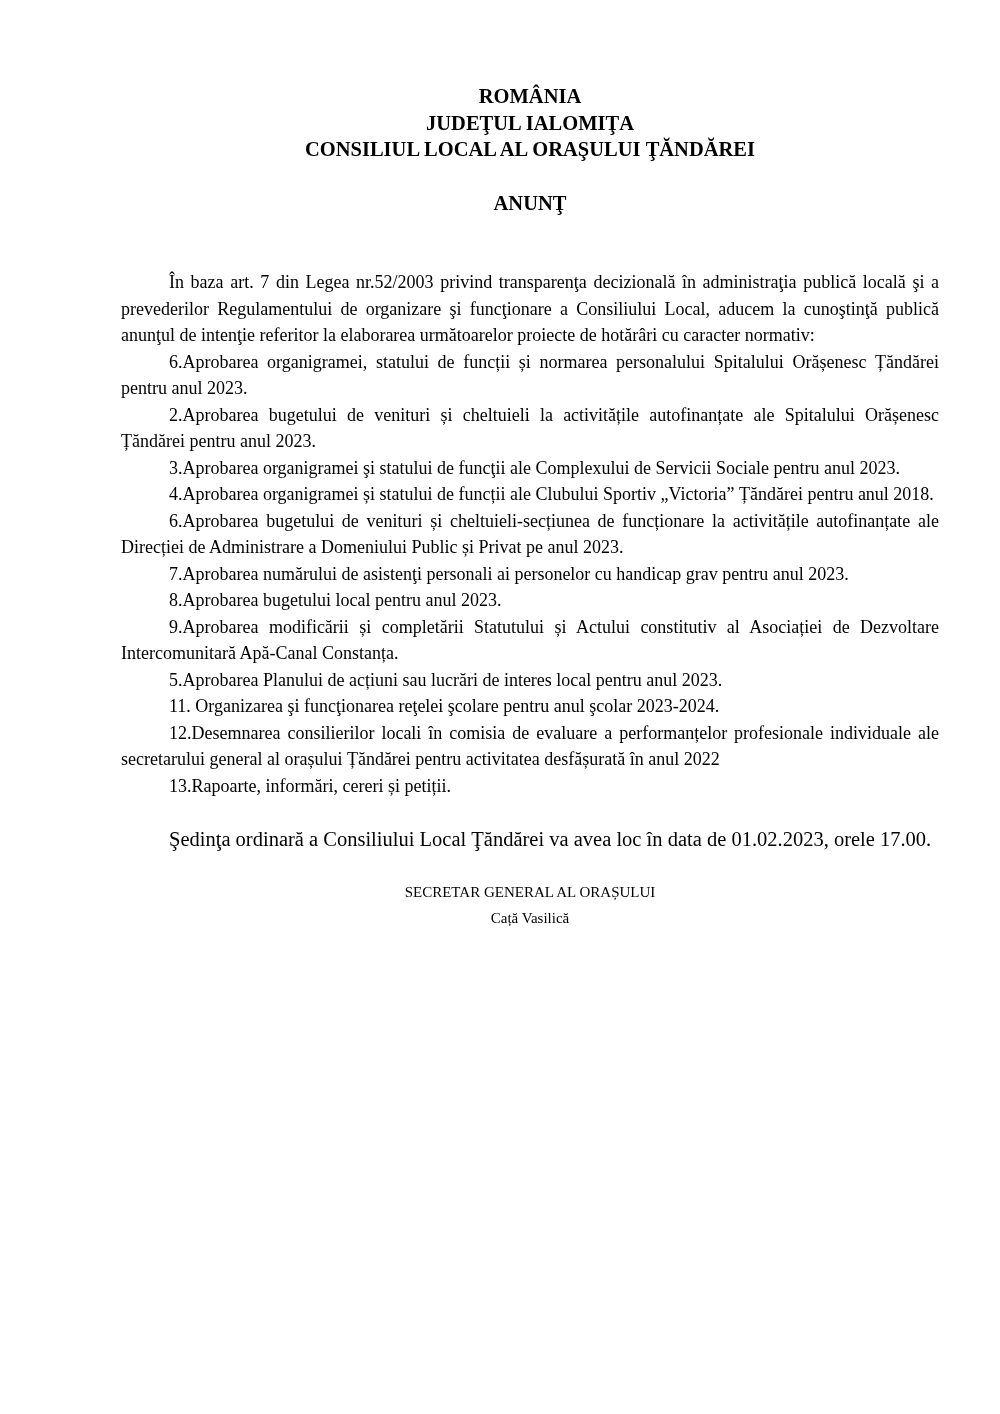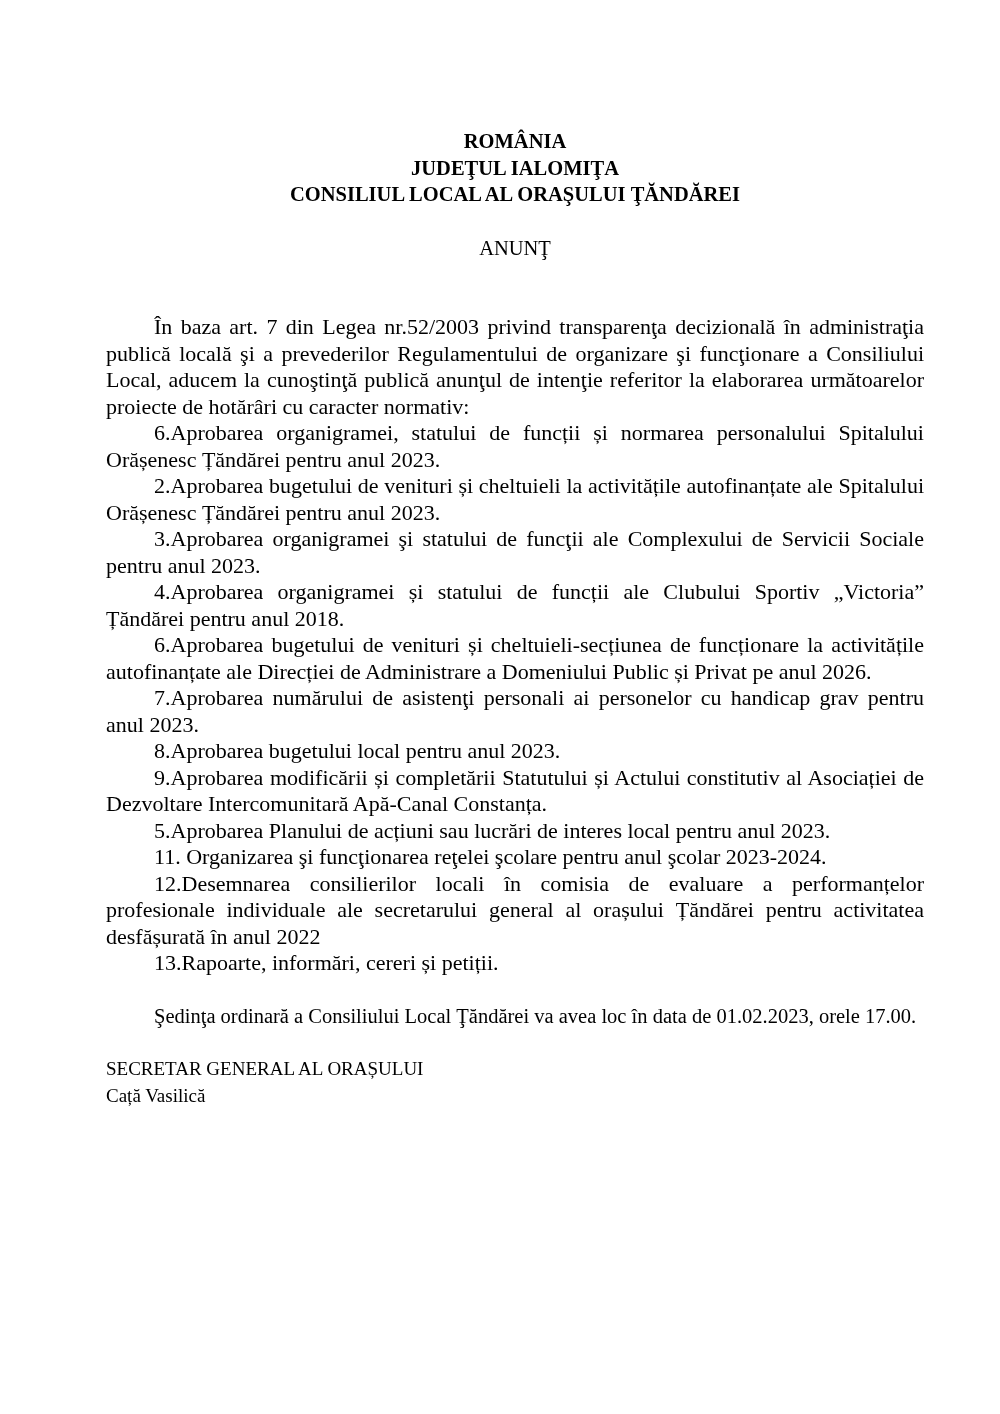--- a/index.html
+++ b/index.html
@@ -1,26 +1,26 @@
 <!DOCTYPE html>
 <html><head>
 <meta charset="utf-8">
 <style>
   html, body { margin: 0; padding: 0; background: #ffffff; }
   body { width: 1000px; height: 1414px; position: relative; overflow: hidden;
          font-family: "Liberation Serif", "DejaVu Serif", serif; color: #000; }
-  .page { position: absolute; left: 106px; top: 83px; width: 818px; margin-top: 45px; }
+  .page { position: absolute; left: 121px; top: 83px; width: 818px; }
   .header { text-align: center; font-weight: bold; font-size: 20.5px; line-height: 26.5px; }
   .title-block { text-align: center; margin-top: 27px; font-size: 20.5px; line-height: 26.5px; }
-  .title { font-weight: normal; }
-  .body { margin-top: 53px; font-size: 22px; line-height: 26.5px; text-align: justify; }
+  .title { font-weight: bold; }
+  .body { margin-top: 53px; font-size: 18px; line-height: 26.5px; text-align: justify; }
   .para { text-indent: 48px; margin: 0; text-align: justify; }
   .item { text-indent: 48px; margin: 0; text-align: justify; }
   .meeting { margin-top: 26.5px; font-weight: normal; text-indent: 48px; text-align: justify; font-size: 20.5px; line-height: 26.5px; }
-  .signature { margin-top: 26.5px; text-align: left; font-size: 19px; line-height: 26.5px; }
+  .signature { margin-top: 26.5px; text-align: center; font-size: 15px; line-height: 26.5px; }
 </style>
 </head>
 <body>
 
 <div class="page">
   <div class="header">
     <div>ROMÂNIA</div>
     <div>JUDEŢUL IALOMIŢA</div>
     <div>CONSILIUL LOCAL AL ORAŞULUI ŢĂNDĂREI</div>
   </div>
@@ -28,21 +28,21 @@
   <div class="title-block">
     <div class="title">ANUNŢ</div>
   </div>
 
   <div class="body">
     <p class="para">În baza art. 7 din Legea nr.52/2003 privind transparenţa decizională în administraţia publică locală şi a prevederilor Regulamentului de organizare şi funcţionare a Consiliului Local, aducem la cunoştinţă publică anunţul de intenţie referitor la elaborarea următoarelor proiecte de hotărâri cu caracter normativ:</p>
     <p class="item">6.Aprobarea organigramei, statului de funcții și normarea personalului Spitalului Orășenesc Țăndărei pentru anul 2023.</p>
     <p class="item">2.Aprobarea bugetului de venituri și cheltuieli la activitățile autofinanțate ale Spitalului Orășenesc Țăndărei pentru anul 2023.</p>
     <p class="item">3.Aprobarea organigramei şi statului de funcţii ale Complexului de Servicii Sociale pentru anul 2023.</p>
     <p class="item">4.Aprobarea organigramei și statului de funcții ale Clubului Sportiv „Victoria” Țăndărei pentru anul 2018.</p>
-    <p class="item">6.Aprobarea bugetului de venituri și cheltuieli-secțiunea de funcționare la activitățile autofinanțate ale Direcției de Administrare a Domeniului Public și Privat pe anul 2026.</p>
+    <p class="item">6.Aprobarea bugetului de venituri și cheltuieli-secțiunea de funcționare la activitățile autofinanțate ale Direcției de Administrare a Domeniului Public și Privat pe anul 2023.</p>
     <p class="item">7.Aprobarea numărului de asistenţi personali ai personelor cu handicap grav pentru anul 2023.</p>
     <p class="item">8.Aprobarea bugetului local pentru anul 2023.</p>
     <p class="item">9.Aprobarea modificării și completării  Statutului și Actului constitutiv al Asociației de Dezvoltare Intercomunitară Apă-Canal Constanța.</p>
     <p class="item">5.Aprobarea Planului de acțiuni sau lucrări de interes local pentru anul 2023.</p>
     <p class="item">11. Organizarea şi funcţionarea reţelei şcolare pentru anul şcolar 2023-2024.</p>
     <p class="item">12.Desemnarea consilierilor locali în comisia de evaluare a performanțelor profesionale individuale ale secretarului general al orașului Țăndărei pentru activitatea desfășurată în anul 2022</p>
     <p class="item">13.Rapoarte, informări, cereri și petiții.</p>
   </div>
 
   <p class="meeting">Şedinţa ordinară a Consiliului Local Ţăndărei va avea loc în data de 01.02.2023, orele 17.00.</p>

